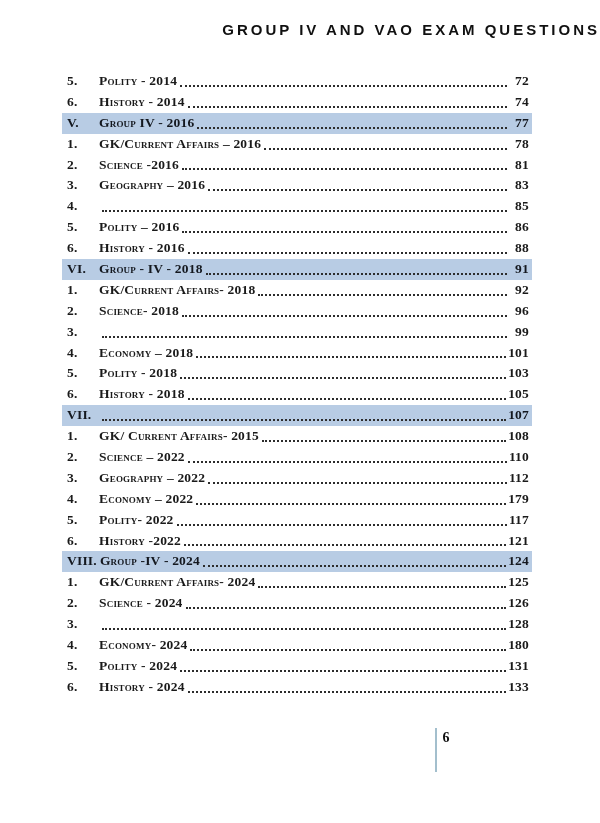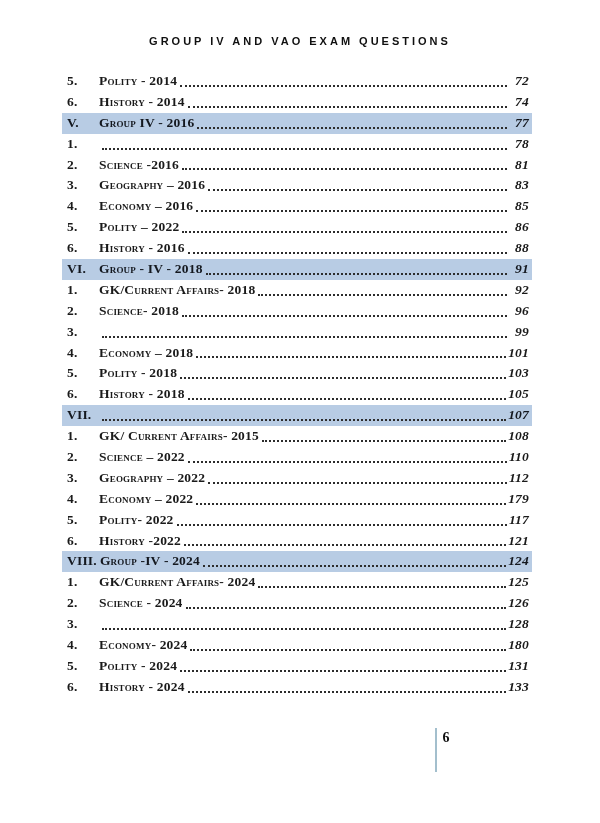--- a/index.html
+++ b/index.html
@@ -10,26 +10,26 @@
   .page {
     position: relative;
     width: 600px;
     height: 823px;
     background: #ffffff;
     overflow: hidden;
     font-family: "Liberation Serif", serif;
   }
   .doc-header {
     position: absolute;
-    top: 35px;
+    top: 21px;
     left: 0;
     width: 100%;
-    text-align: center;
+    text-align: right;
     font-family: "Liberation Sans", sans-serif;
-    font-size: 11px;
+    font-size: 15px;
     font-weight: 700;
     letter-spacing: 3px;
     color: #101010;
     text-transform: uppercase;
   }
   .toc {
     position: absolute;
     top: 71px;
     left: 62px;
     width: 470px;
@@ -65,21 +65,20 @@
     align-self: flex-end;
     height: 0;
     margin: 0 2px 5px 3px;
     border-bottom: 2px dotted #2c2c2c;
   }
   .toc-page {
     flex: 0 0 auto;
     min-width: 20px;
     text-align: right;
     font-variant: normal;
-    font-style: italic;
   }
   .footer {
     position: absolute;
     top: 728px;
     left: 435px;
     display: flex;
     align-items: flex-start;
   }
   .footer-rule {
     width: 1.5px;
@@ -115,44 +114,44 @@
       <span class="toc-page">74</span>
     </div>
       <div class="toc-row highlight">
       <span class="toc-num">V.</span>
       <span class="toc-title">Group IV - 2016</span>
       <span class="toc-leader"></span>
       <span class="toc-page">77</span>
     </div>
       <div class="toc-row">
       <span class="toc-num">1.</span>
+      <span class="toc-title">GK/Current Affairs – 2016</span>
       <span class="toc-leader"></span>
       <span class="toc-page">78</span>
     </div>
       <div class="toc-row">
       <span class="toc-num">2.</span>
       <span class="toc-title">Science -2016</span>
       <span class="toc-leader"></span>
       <span class="toc-page">81</span>
     </div>
       <div class="toc-row">
       <span class="toc-num">3.</span>
       <span class="toc-title">Geography – 2016</span>
       <span class="toc-leader"></span>
       <span class="toc-page">83</span>
     </div>
       <div class="toc-row">
       <span class="toc-num">4.</span>
-      <span class="toc-title">Economy – 2016</span>
       <span class="toc-leader"></span>
       <span class="toc-page">85</span>
     </div>
       <div class="toc-row">
       <span class="toc-num">5.</span>
-      <span class="toc-title">Polity – 2022</span>
+      <span class="toc-title">Polity – 2016</span>
       <span class="toc-leader"></span>
       <span class="toc-page">86</span>
     </div>
       <div class="toc-row">
       <span class="toc-num">6.</span>
       <span class="toc-title">History - 2016</span>
       <span class="toc-leader"></span>
       <span class="toc-page">88</span>
     </div>
       <div class="toc-row highlight">

